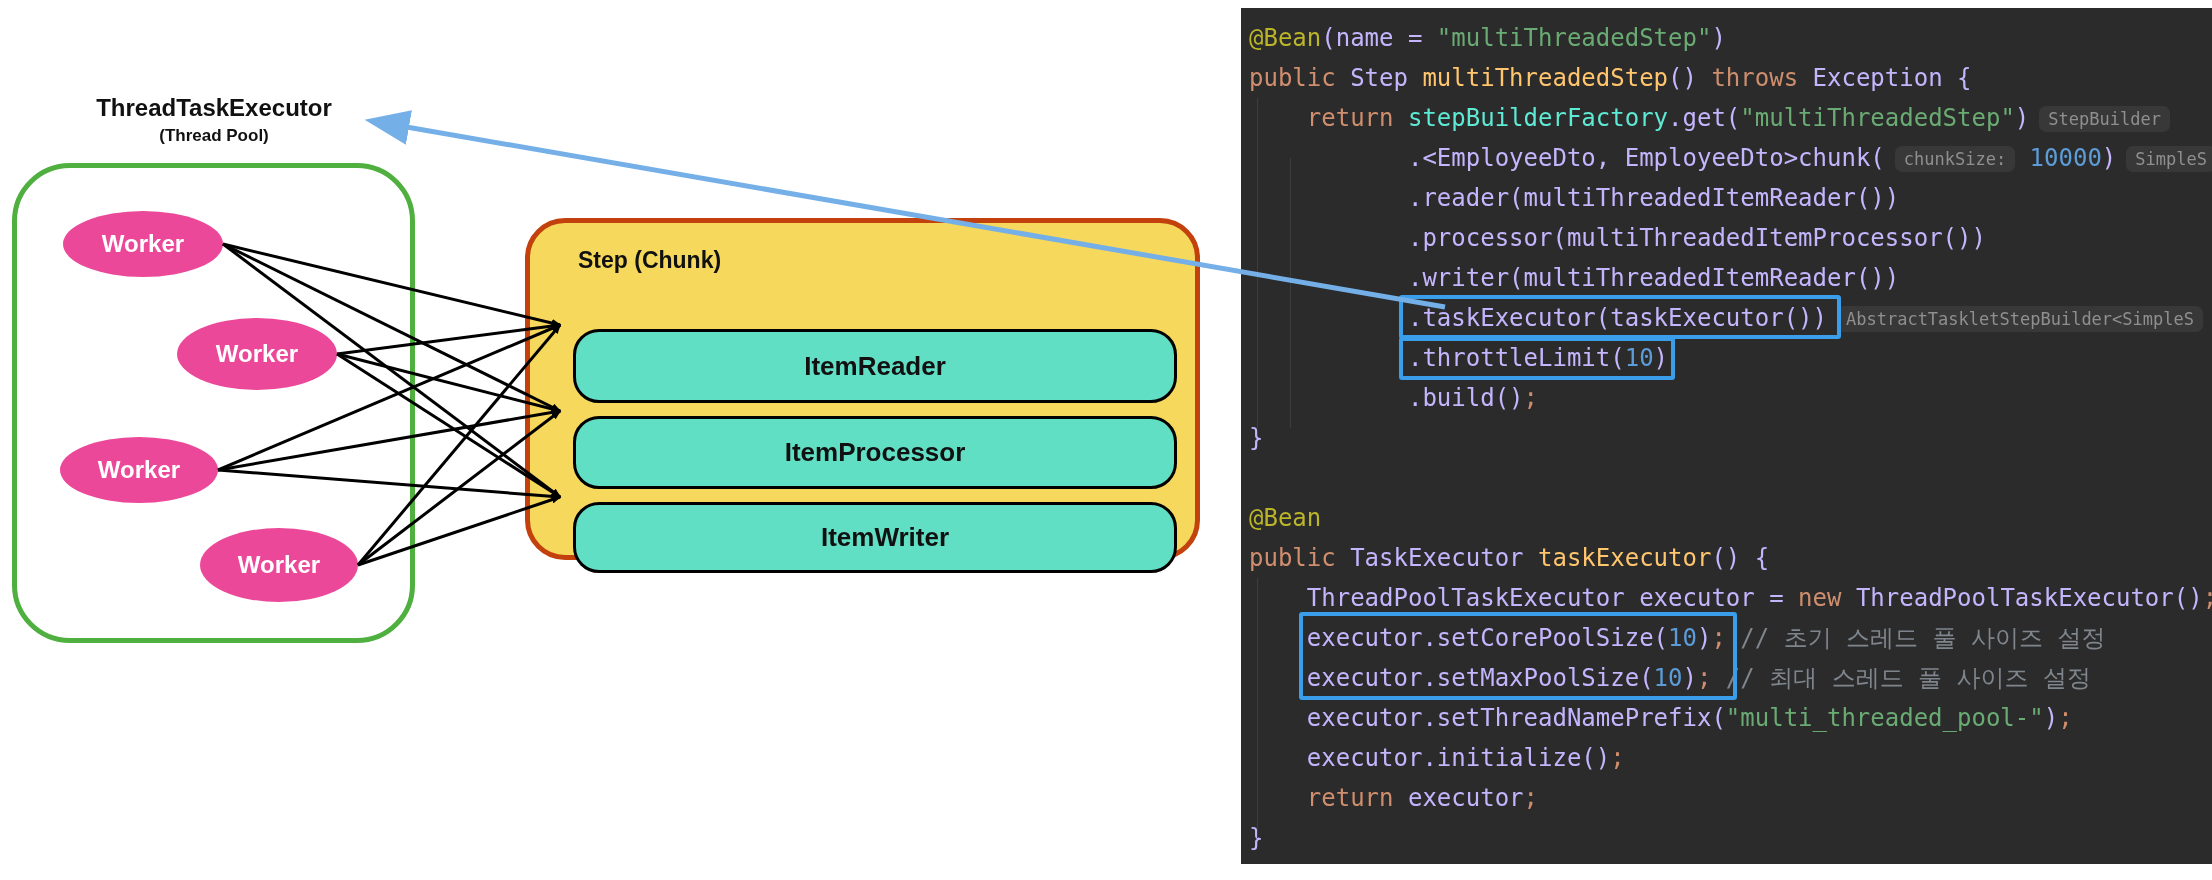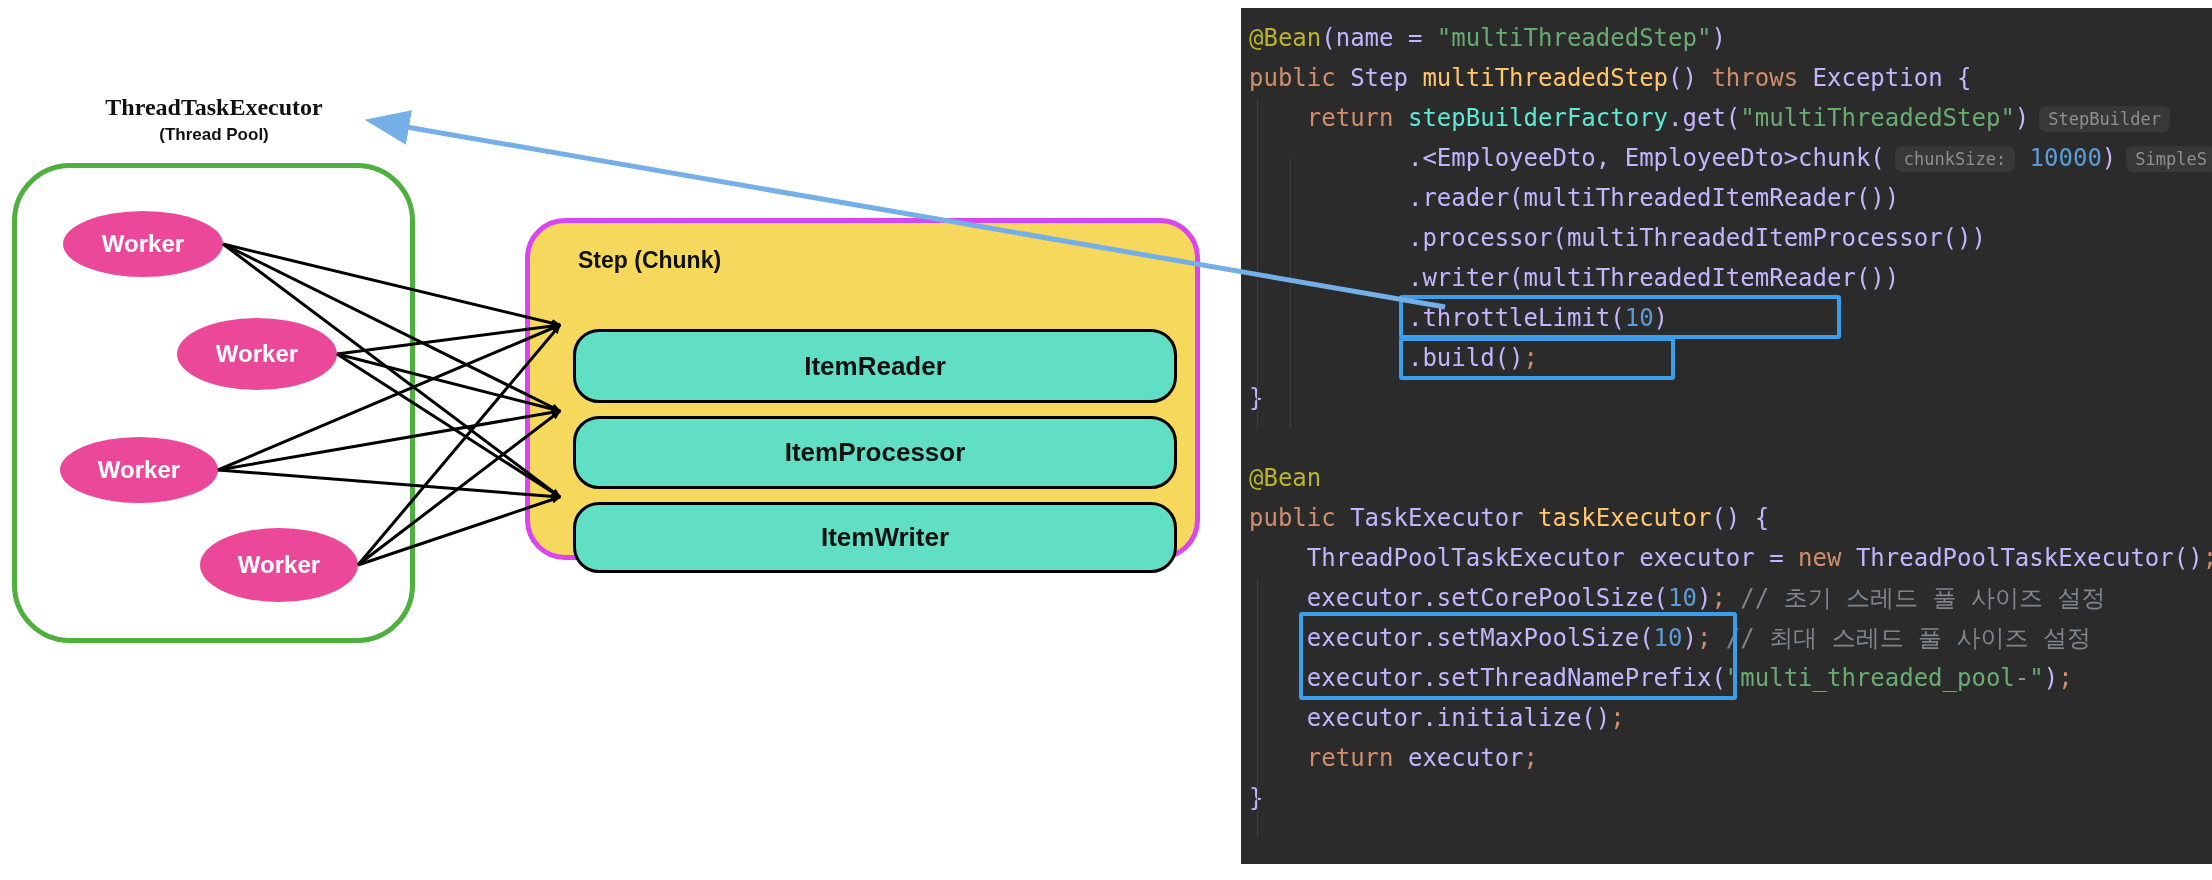--- a/index.html
+++ b/index.html
@@ -1,32 +1,32 @@
 <!DOCTYPE html>
 <html><head>
 <meta charset="utf-8">
 <style>
   html,body{margin:0;padding:0;background:#ffffff;}
   #canvas{position:relative;width:2212px;height:880px;overflow:hidden;background:#ffffff;
           font-family:"Liberation Sans", sans-serif;}
 
   
   .title-group{position:absolute;left:64px;top:94px;width:300px;text-align:center;color:#111;}
-  .title-main{font-size:24px;font-weight:bold;letter-spacing:0;font-family:Liberation Serif, serif;}
+  .title-main{font-size:24px;font-weight:bold;letter-spacing:0;}
   .title-sub{font-size:17px;font-weight:bold;margin-top:4px;}
 
   .green-box{position:absolute;left:12px;top:163px;width:403px;height:480px;
              border:5px solid #4faf3f;border-radius:58px;background:#ffffff;box-sizing:border-box;}
 
   .worker{position:absolute;background:#ec4899;border-radius:50%;
           display:flex;align-items:center;justify-content:center;
           color:#ffffff;font-weight:bold;font-size:24px;}
 
   .step-box{position:absolute;left:525px;top:218px;width:675px;height:342px;box-sizing:border-box;
-            background:#f5d85c;border:5px solid #d946ef;border-radius:40px;}
+            background:#f5d85c;border:5px solid #c2410c;border-radius:40px;}
   .step-title{position:absolute;left:48px;top:24px;font-size:23px;font-weight:bold;color:#111;}
   .step-items{position:absolute;left:43px;top:70px;width:604px;margin-top:36px;}
   .step-item{box-sizing:border-box;width:604px;background:#61dfc5;border:3px solid #000;
              border-radius:26px;margin-bottom:13px;display:flex;align-items:center;justify-content:center;
              font-size:26px;font-weight:bold;color:#111;}
 
   
   .code-panel{position:absolute;left:1241px;top:8px;width:971px;height:856px;background:#2b2b2b;
               overflow:hidden;box-sizing:border-box;padding:10px 0 0 8px;
               font-family:"DejaVu Sans Mono", monospace;font-size:24px;}
@@ -88,20 +88,21 @@
     <div class="guide" id="guide2"></div>
     <div class="guide" id="guide3"></div>
     <div id="code-lines">
         <div class="cl"><span class="tk-ann">@Bean</span><span class="tk-d">(name = </span><span class="tk-str">"multiThreadedStep"</span><span class="tk-d">)</span></div>
         <div class="cl"><span class="tk-kw">public</span><span class="tk-d"> Step </span><span class="tk-mth">multiThreadedStep</span><span class="tk-d">() </span><span class="tk-kw">throws</span><span class="tk-d"> Exception {</span></div>
         <div class="cl"><span>    </span><span class="tk-kw">return</span><span class="tk-d"> </span><span class="tk-fld">stepBuilderFactory</span><span class="tk-d">.get(</span><span class="tk-str">"multiThreadedStep"</span><span class="tk-d">)</span><span class="tk-hint">StepBuilder</span></div>
         <div class="cl"><span>           </span><span class="tk-d">.&lt;EmployeeDto, EmployeeDto&gt;chunk(</span><span class="tk-hint">chunkSize:</span><span class="tk-d"> </span><span class="tk-num">10000</span><span class="tk-d">)</span><span class="tk-hint">SimpleS</span></div>
         <div class="cl"><span>           </span><span class="tk-d">.reader(multiThreadedItemReader())</span></div>
         <div class="cl"><span>           </span><span class="tk-d">.processor(multiThreadedItemProcessor())</span></div>
         <div class="cl"><span>           </span><span class="tk-d">.writer(multiThreadedItemReader())</span></div>
+        <div class="cl"><span>           </span><span class="tk-d">.taskExecutor(taskExecutor())</span><span class="tk-hint">AbstractTaskletStepBuilder&lt;SimpleS</span></div>
         <div class="cl"><span>           </span><span class="tk-d">.throttleLimit(</span><span class="tk-num">10</span><span class="tk-d">)</span></div>
         <div class="cl"><span>           </span><span class="tk-d">.build()</span><span class="tk-kw">;</span></div>
         <div class="cl"><span class="tk-d">}</span></div>
         <div class="cl"></div>
         <div class="cl"><span class="tk-ann">@Bean</span></div>
         <div class="cl"><span class="tk-kw">public</span><span class="tk-d"> TaskExecutor </span><span class="tk-mth">taskExecutor</span><span class="tk-d">() {</span></div>
         <div class="cl"><span>    </span><span class="tk-d">ThreadPoolTaskExecutor executor = </span><span class="tk-kw">new</span><span class="tk-d"> ThreadPoolTaskExecutor()</span><span class="tk-kw">;</span></div>
         <div class="cl"><span>    </span><span class="tk-d">executor.setCorePoolSize(</span><span class="tk-num">10</span><span class="tk-d">)</span><span class="tk-kw">;</span><span class="tk-d"> </span><span class="tk-cm">// 초기 스레드 풀 사이즈 설정</span></div>
         <div class="cl"><span>    </span><span class="tk-d">executor.setMaxPoolSize(</span><span class="tk-num">10</span><span class="tk-d">)</span><span class="tk-kw">;</span><span class="tk-d"> </span><span class="tk-cm">// 최대 스레드 풀 사이즈 설정</span></div>
         <div class="cl"><span>    </span><span class="tk-d">executor.setThreadNamePrefix(</span><span class="tk-str">"multi_threaded_pool-"</span><span class="tk-d">)</span><span class="tk-kw">;</span></div>

